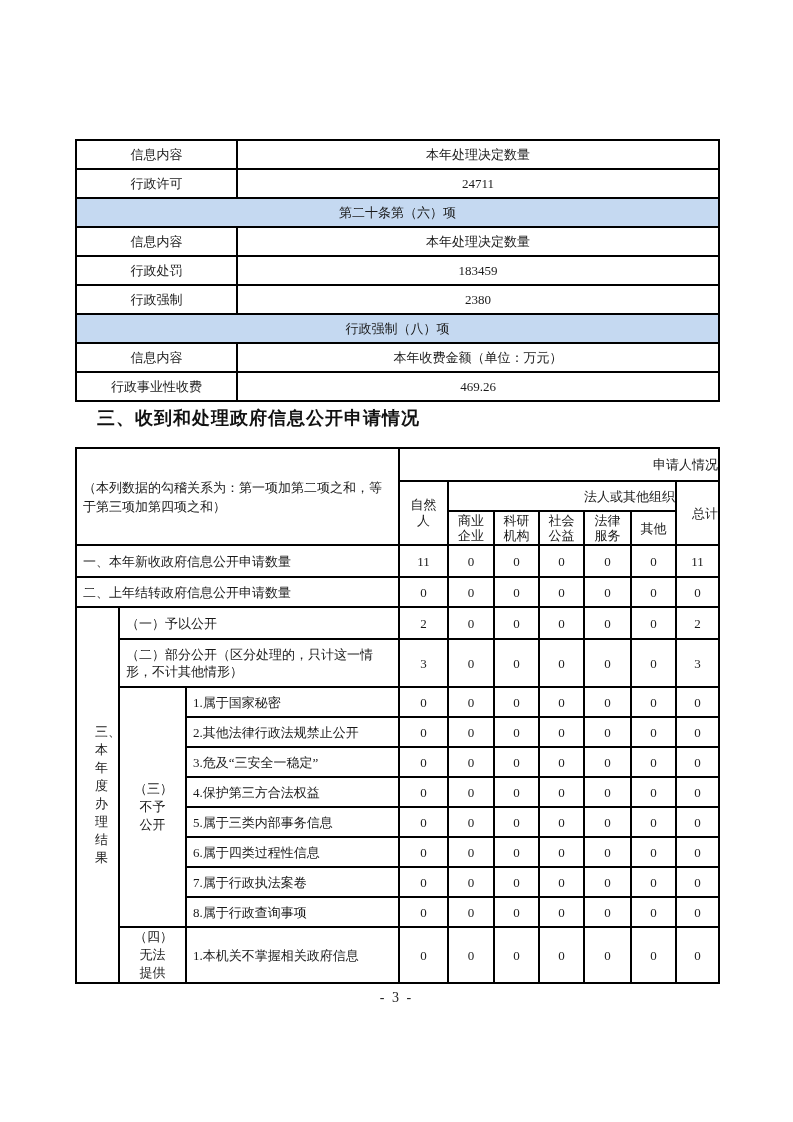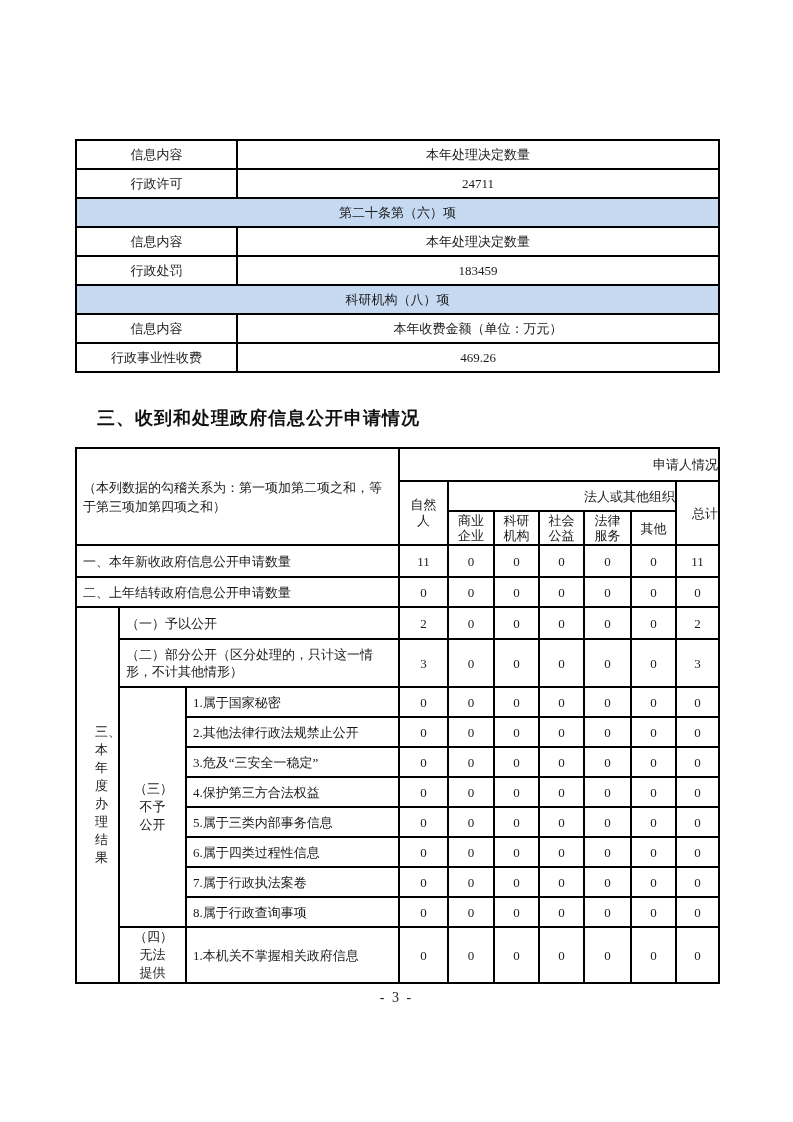--- a/index.html
+++ b/index.html
@@ -72,22 +72,26 @@
       <td colspan="2">第二十条第（六）项</td>
     </tr>
     <tr>
       <td class="lab">信息内容</td>
       <td class="val">本年处理决定数量</td>
     </tr>
     <tr>
       <td class="lab">行政处罚</td>
       <td class="val">183459</td>
     </tr>
+    <tr>
+      <td class="lab">行政强制</td>
+      <td class="val">2380</td>
+    </tr>
     <tr class="sec">
-      <td colspan="2">科研机构（八）项</td>
+      <td colspan="2">行政强制（八）项</td>
     </tr>
     <tr>
       <td class="lab">信息内容</td>
       <td class="val">本年收费金额（单位：万元）</td>
     </tr>
     <tr>
       <td class="lab">行政事业性收费</td>
       <td class="val">469.26</td>
     </tr>
   </tbody>

